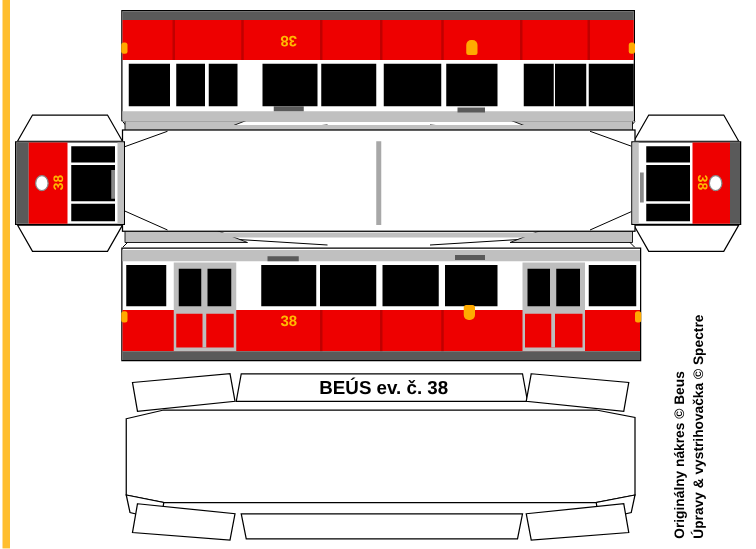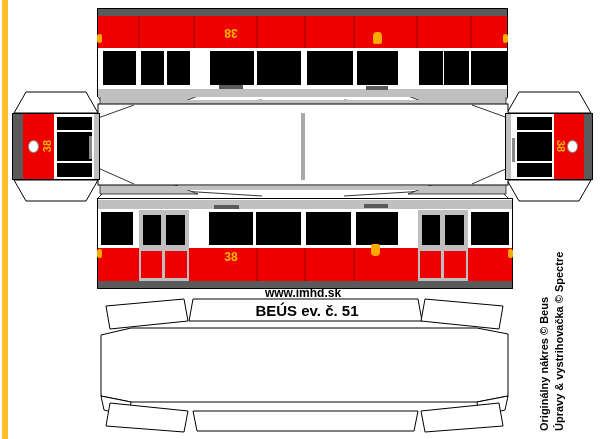--- a/index.html
+++ b/index.html
@@ -158,20 +158,19 @@
     </div>
     <div class="door" style="left:320px;top:11px;width:50px;height:71px;">
       <div class="win" style="left:4px;top:5px;width:18px;height:30px;"></div>
       <div class="win" style="left:27px;top:5px;width:19px;height:30px;"></div>
       <div class="abs" style="left:2px;top:41px;width:46px;height:27px;background:var(--body-red);"></div>
       <div class="abs" style="left:23px;top:38px;width:3px;height:30px;background:var(--door-frame-gray);"></div>
     </div>
     <div class="abs" style="left:0;top:82px;width:414px;height:7px;background:var(--chassis-gray);"></div>
   </div>
 
-  <div id="watermark">www.imhd.sk</div>
-  <div id="floor-title">BEÚS ev. č. 51</div>
+  <div id="floor-title">BEÚS ev. č. 38</div>
   <div id="credits">
     <div>Originálny nákres © Beus</div>
     <div>Úpravy &amp; vystrihovačka © Spectre</div>
   </div>
 
 </div>
 
 </body></html>

